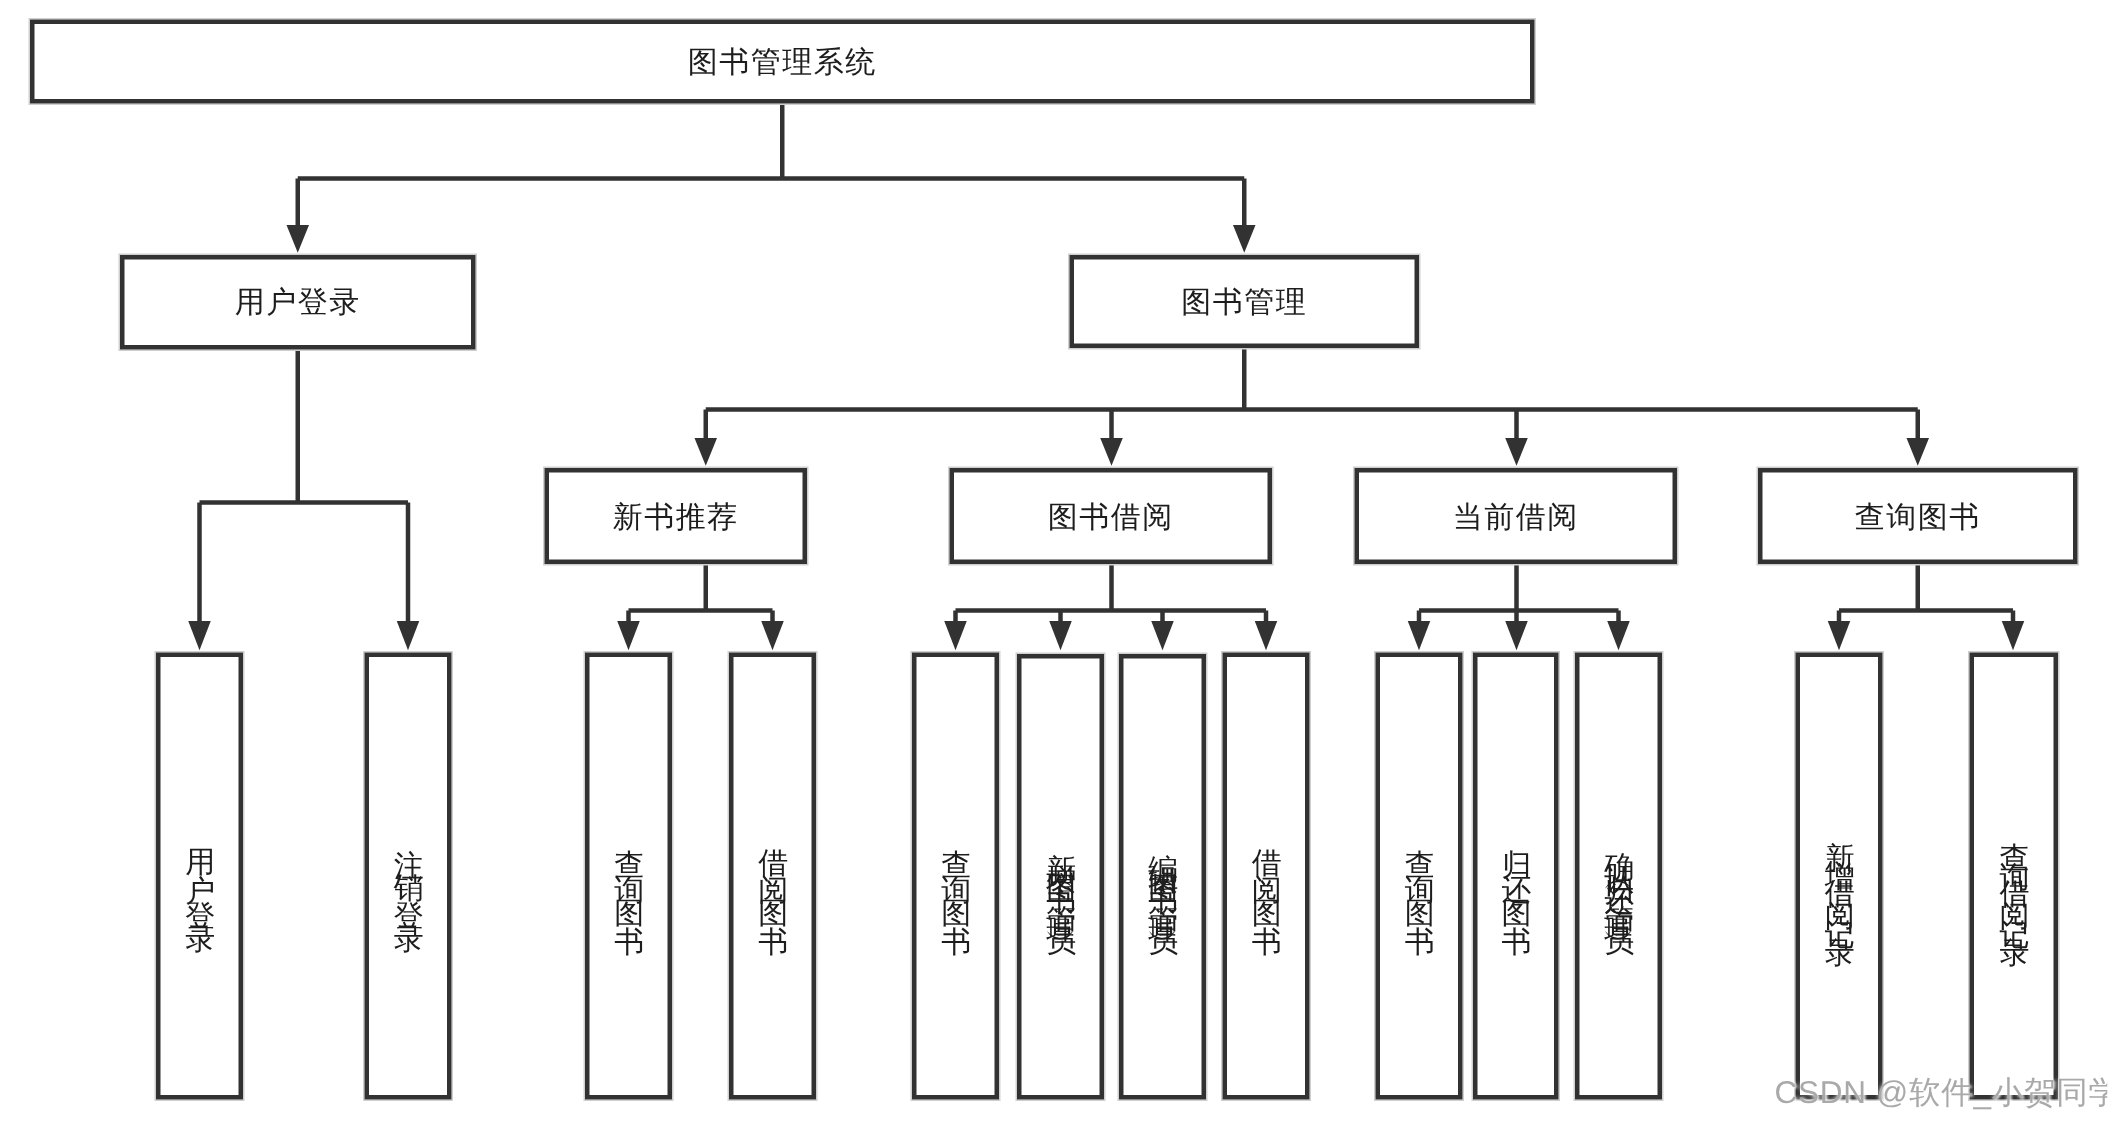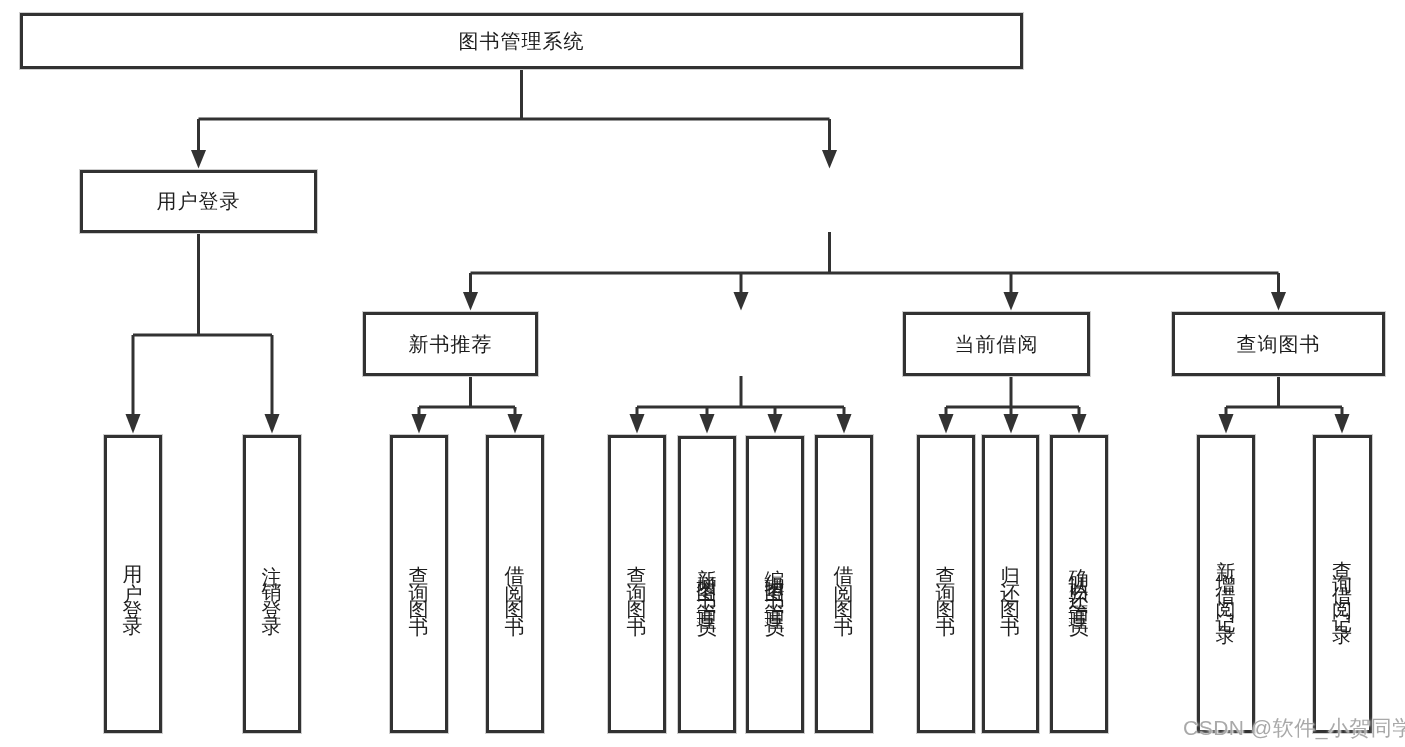--- a/index.html
+++ b/index.html
@@ -120,25 +120,31 @@
     </g>
   </svg>
 
   <div class="node" style="left:20px;top:13px;width:1003px;height:56px">
     <span class="lbl">图书管理系统</span>
   </div>
 
   <div class="node" style="left:80px;top:170px;width:237px;height:63px">
     <span class="lbl">用户登录</span>
   </div>
+  <div class="node" style="left:713px;top:170px;width:233px;height:62px">
+    <span class="lbl">图书管理</span>
+  </div>
 
   <div class="node" style="left:363px;top:312px;width:175px;height:64px">
     <span class="lbl">新书推荐</span>
   </div>
-  <div class="node" style="left:903px;top:312px;width:187px;height:64px">
+  <div class="node" style="left:633px;top:312px;width:215px;height:64px">
+    <span class="lbl">图书借阅</span>
+  </div>
+  <div class="node" style="left:903px;top:312px;width:215px;height:64px">
     <span class="lbl">当前借阅</span>
   </div>
   <div class="node" style="left:1172px;top:312px;width:213px;height:64px">
     <span class="lbl">查询图书</span>
   </div>
 
   <div class="node v" style="left:104px;top:435px;width:58px;height:298px">
     <span class="lbl">用户登录</span>
   </div>
   <div class="node v" style="left:243px;top:435px;width:58px;height:298px">

